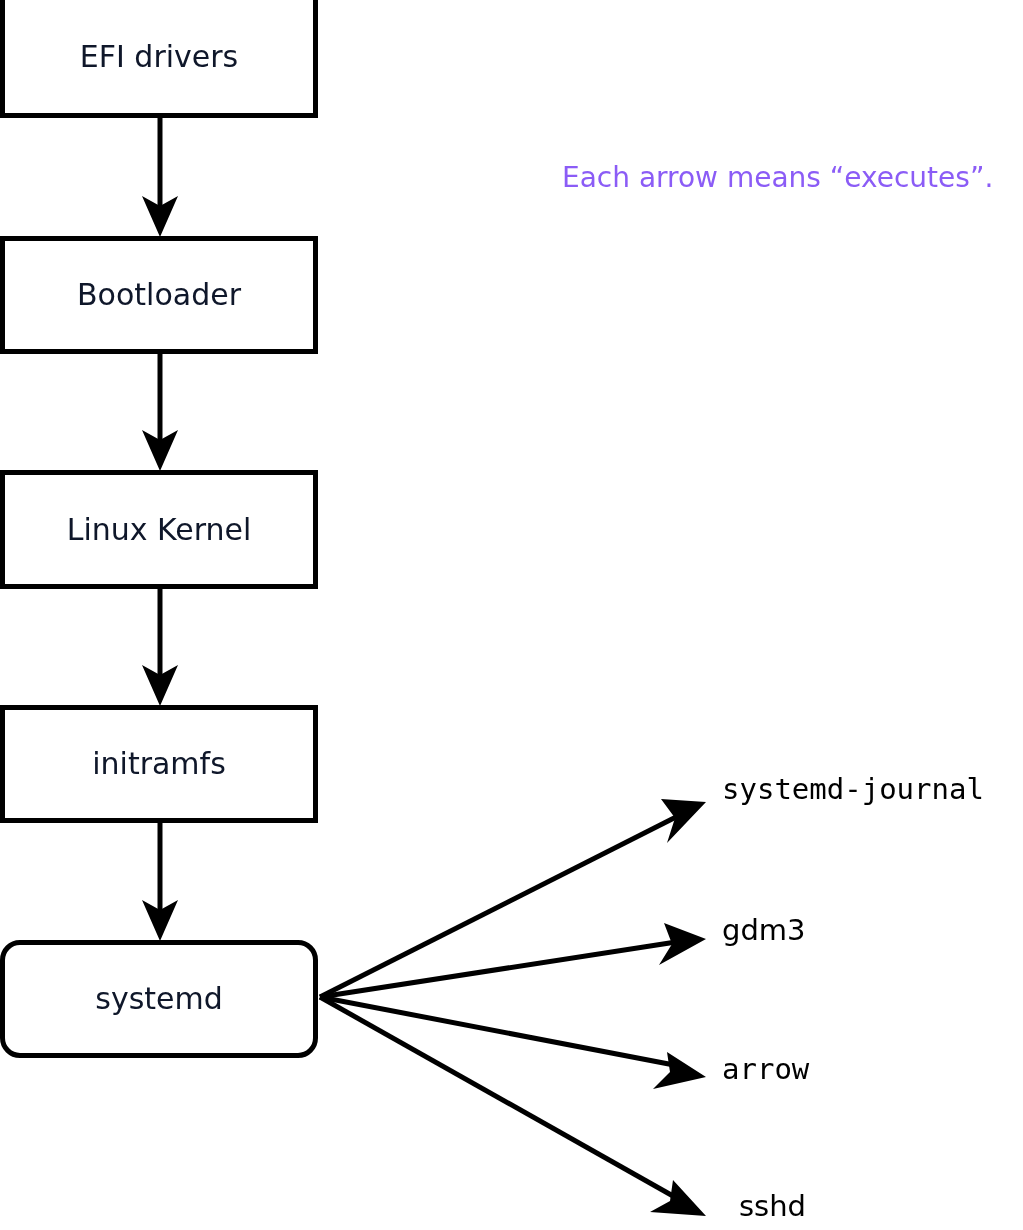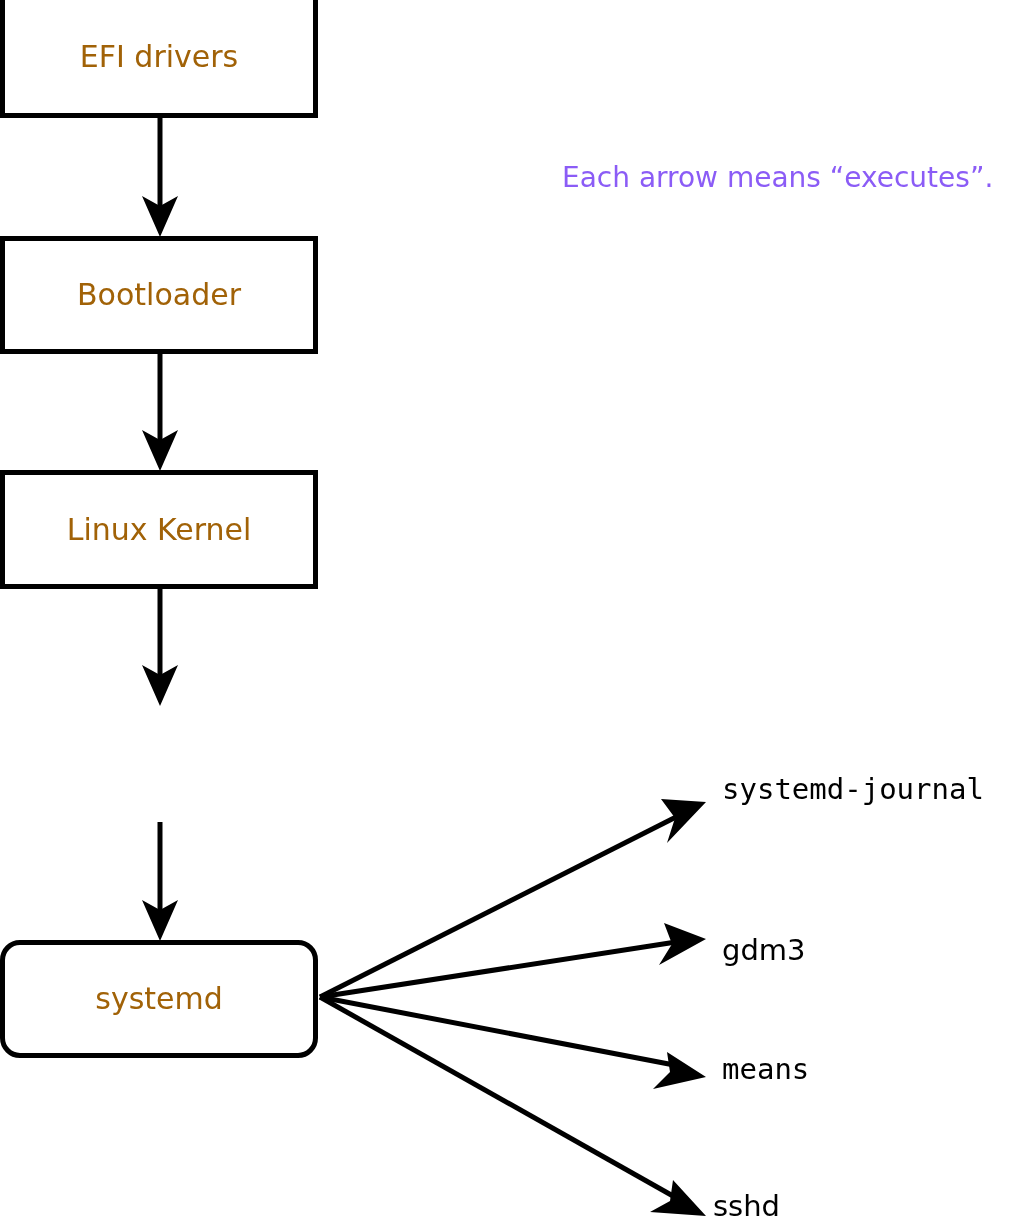--- a/index.html
+++ b/index.html
@@ -30,21 +30,21 @@
     box-sizing: border-box;
     background: #ffffff;
     border: 5px solid #000000;
     display: flex;
     align-items: center;
     justify-content: center;
   }
   .node-label {
     font-family: "DejaVu Sans", "Liberation Sans", sans-serif;
     font-size: 30px;
-    color: #a16207;
+    color: #0f172a;
     line-height: 1;
     white-space: nowrap;
   }
   .leaf-label {
     position: absolute;
     font-family: "DejaVu Sans Mono", "Liberation Mono", monospace;
     font-size: 29px;
     color: #000000;
     line-height: 1;
     white-space: nowrap;
@@ -114,38 +114,41 @@
   </div>
 
   <div class="node-box" style="left:0px; top:236px; width:318px; height:118px;">
     <span class="node-label">Bootloader</span>
   </div>
 
   <div class="node-box" style="left:0px; top:470px; width:318px; height:119px;">
     <span class="node-label">Linux Kernel</span>
   </div>
 
+  <div class="node-box" style="left:0px; top:705px; width:318px; height:118px;">
+    <span class="node-label">initramfs</span>
+  </div>
 
   <div class="node-box" style="left:0px; top:940px; width:318px; height:118px;border-radius:20px;">
     <span class="node-label">systemd</span>
   </div>
 
   <div class="leaf-label" style="left:722px; top:775px;">
     <span>systemd-journal</span>
   </div>
 
-  <div class="leaf-label sans" style="left:722px; top:916px;margin-top:20px;">
+  <div class="leaf-label sans" style="left:722px; top:916px;">
     <span>gdm3</span>
   </div>
 
   <div class="leaf-label" style="left:722px; top:1055px;">
-    <span>means</span>
+    <span>arrow</span>
   </div>
 
-  <div class="leaf-label sans" style="left:713px; top:1192px;">
+  <div class="leaf-label sans" style="left:739px; top:1192px;">
     <span>sshd</span>
   </div>
 
   <div class="legend-note" style="left:562px; top:164px;">
     <span>Each arrow means “executes”.</span>
   </div>
 
 </div>
 
 </body></html>

